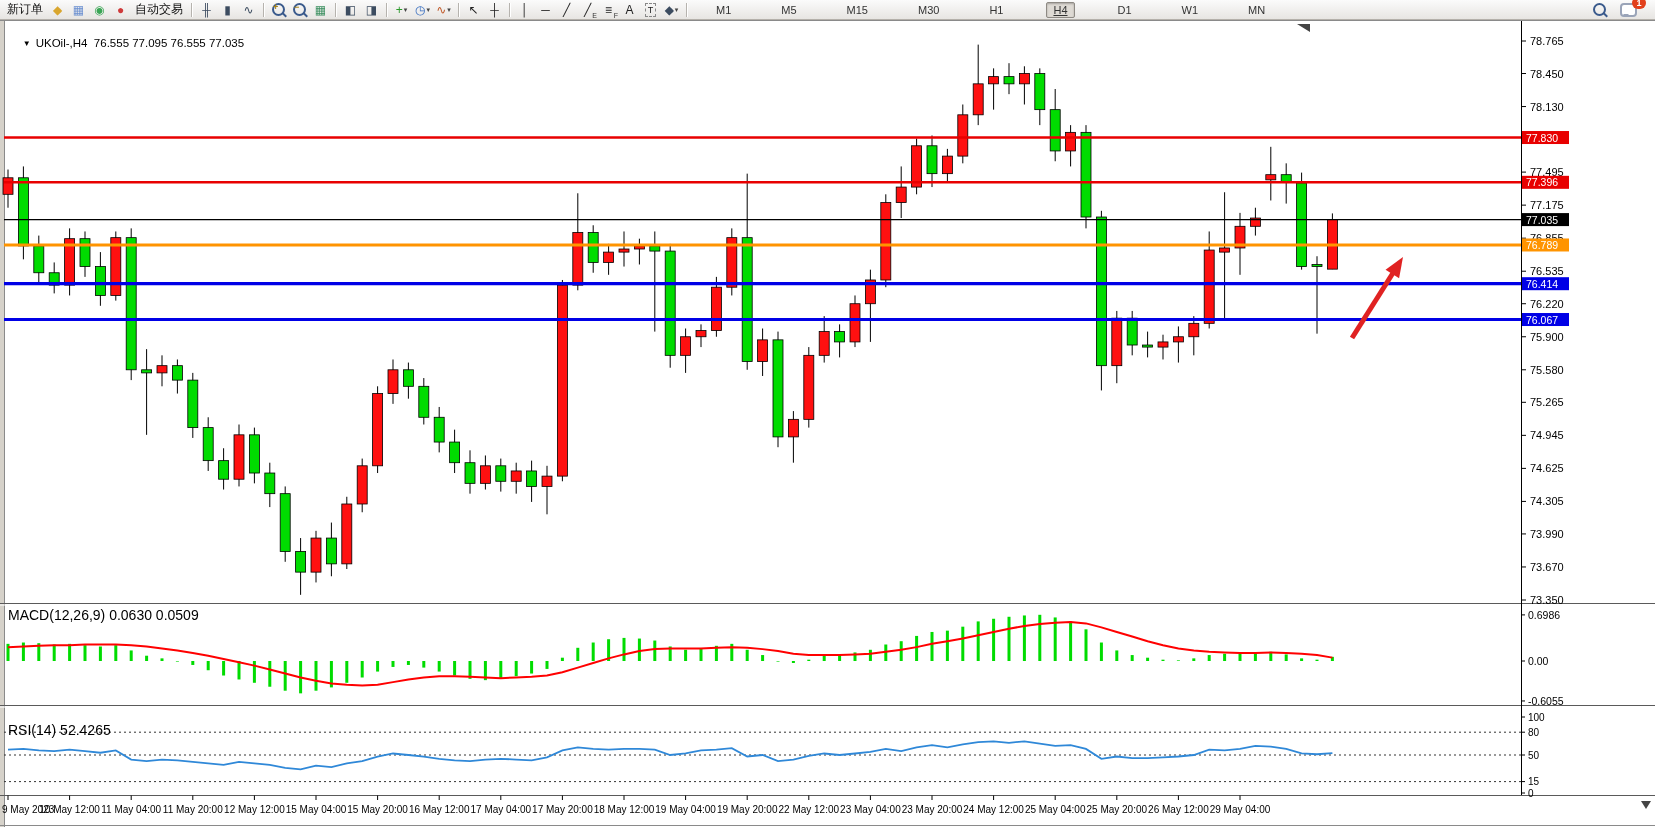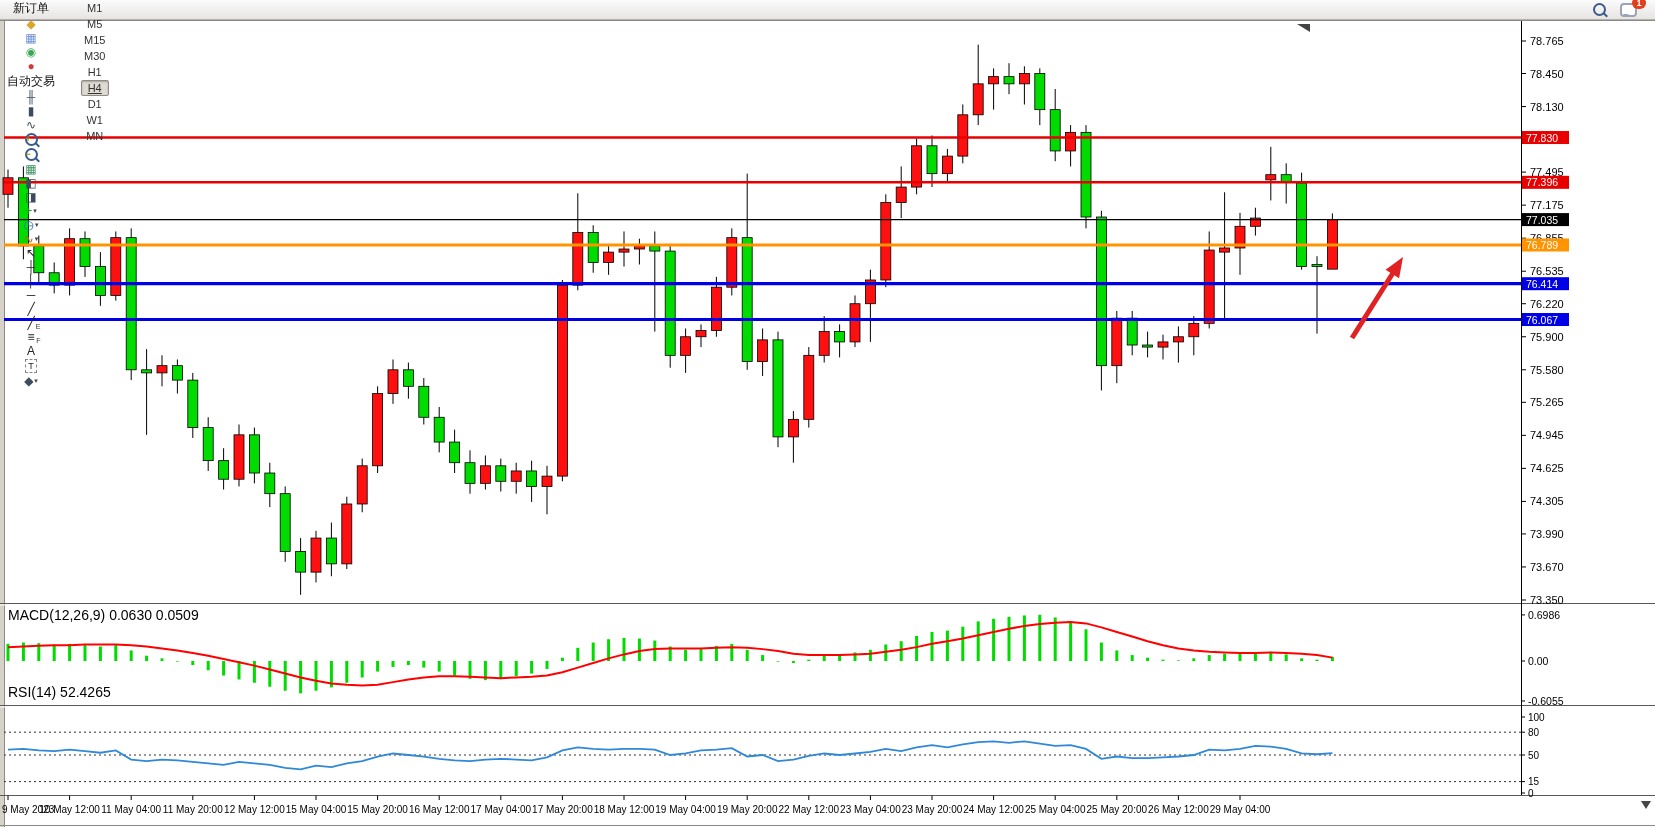--- a/index.html
+++ b/index.html
@@ -1,21 +1,21 @@
 <!DOCTYPE html>
 <html><head>
 <meta charset="utf-8">
 <style>
   html,body{margin:0;padding:0;background:#fff;width:1655px;height:827px;overflow:hidden;
     font-family:"Liberation Sans",sans-serif;}
   
   .toolbar{position:absolute;top:0;left:0;width:1655px;height:20px;
     background:linear-gradient(#fbfbfb,#e7e5e2);border-bottom:1px solid #b4b0aa;
     display:flex;align-items:center;padding-left:3px;box-sizing:border-box;z-index:5;}
-  .tb-group{display:flex;align-items:center;height:20px;flex-direction:column;}
+  .tb-group{display:flex;align-items:center;height:20px;}
   .tb-text{font-size:12px;color:#111;padding:0 4px;white-space:nowrap;cursor:default;}
   .tb-icon{width:19px;height:17px;display:inline-flex;align-items:center;justify-content:center;
     position:relative;border:1px solid transparent;border-radius:2px;cursor:default;}
   .tb-icon .glyph{font-size:12px;line-height:12px;}
   .tb-icon .sub{position:absolute;right:0;bottom:-1px;font-size:7px;color:#333;}
   .tb-icon .dd{font-size:7px;color:#444;margin-left:1px;}
   .tb-icon.boxed .glyph{border:1px dashed #888;font-size:9px;padding:0 2px;}
   .tb-sep{width:1px;height:14px;background:#b6b3ae;box-shadow:1px 0 0 #fff;margin:0 4px;}
   .mag{width:9px;height:9px;border:2px solid #3a5a8c;border-radius:50%;position:relative;display:inline-block;}
   .mag::after{content:"";position:absolute;width:5px;height:2px;background:#3a5a8c;
@@ -28,21 +28,21 @@
   .bubble::after{content:"";position:absolute;left:1px;bottom:-5px;border:3px solid transparent;border-top-color:#9aa4b8;}
   .badge{position:absolute;top:-4px;right:-8px;background:#e2401c;color:#fff;font-size:9px;font-weight:bold;
     min-width:12px;height:12px;line-height:12px;border-radius:7px;text-align:center;padding:0 1px;}
   
   .chart-area{position:absolute;top:20px;left:0;width:1655px;height:807px;}
   svg text{font-family:"Liberation Sans",sans-serif;}
   .overlay-label{position:absolute;font-size:14px;color:#000;white-space:pre;z-index:3;}
   .title{left:10px;top:5px;font-size:11.5px;}
   .title .tri{font-size:8px;margin-right:5px;vertical-align:1px;}
   .macd-label{left:8px;top:587px;}
-  .rsi-label{left:8px;top:664px;}
+  .rsi-label{left:8px;top:702px;}
 </style>
 </head>
 <body>
 
 <div class="toolbar">
   <div class="tb-group" id="tb-left">
       <span class="tb-text">新订单</span>
       <span class="tb-icon">
         <span class="glyph" style="color: rgb(217, 166, 46);">◆</span>
       </span>
@@ -558,15 +558,18 @@
         <line x1="1240" y1="775.5" x2="1240" y2="780" stroke="#000"></line>
         <text x="1240" y="793" font-size="10" fill="#000" text-anchor="middle">29 May 04:00</text>
       </g>
       <polygon points="1297,4 1310,4 1310,12" fill="#444"></polygon>
       <polygon points="1641,781 1651,781 1646,789" fill="#444"></polygon>
       <g>
         <line x1="1352" y1="318" x2="1397.6718673031387" y2="245.4623284008975" stroke="#e02222" stroke-width="5"></line>
         <polygon points="1403,237 1399.1135973269952,258.18716295928414 1385.5738718855591,249.66215064430588" fill="#e02222"></polygon>
       </g>
     </svg>
+  <div class="overlay-label title">
+    <span class="tri">▼</span><span>UKOil-,H4  76.555 77.095 76.555 77.035</span>
+  </div>
   <div class="overlay-label macd-label">MACD(12,26,9) 0.0630 0.0509</div>
   <div class="overlay-label rsi-label">RSI(14) 52.4265</div>
 </div>
 
 </body></html>

